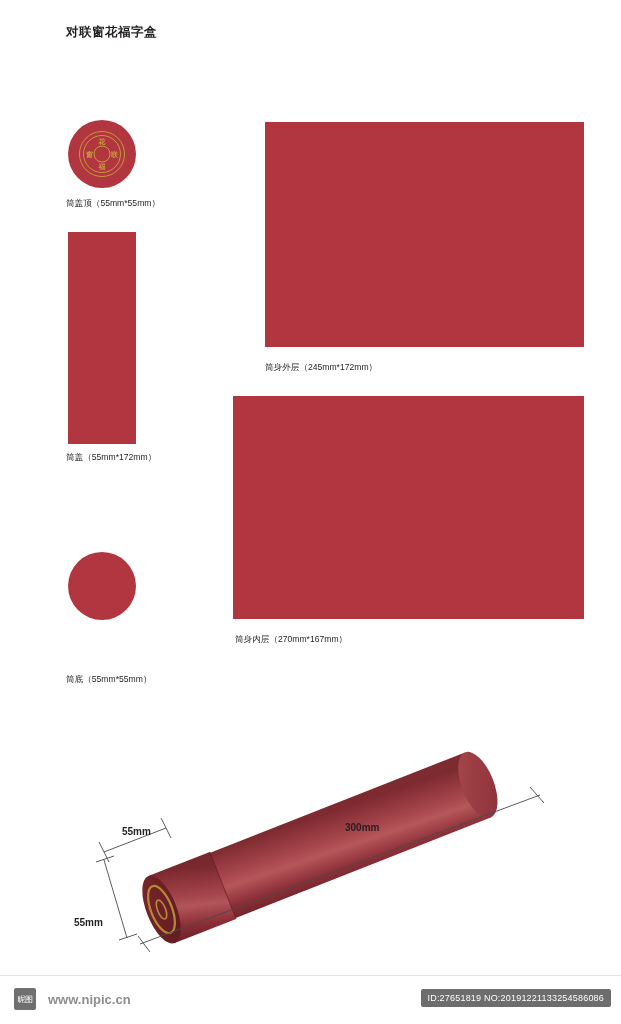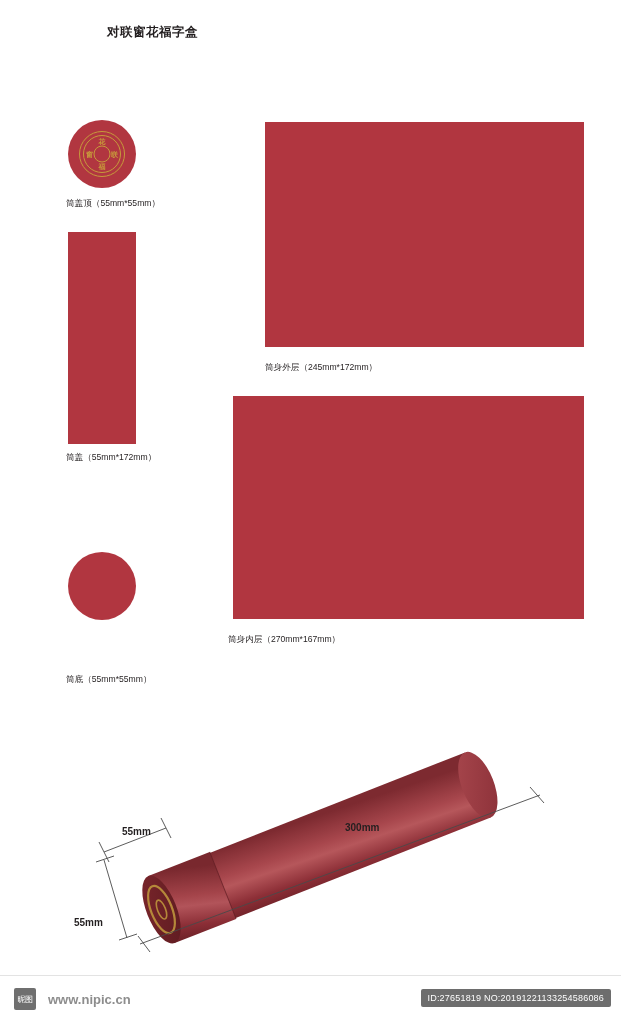--- a/index.html
+++ b/index.html
@@ -24,21 +24,20 @@
 
   
   .title {
     position: absolute;
     left: 66px;
     top: 24px;
     font-size: 12.5px;
     font-weight: bold;
     color: #231f20;
     letter-spacing: 0.5px;
-    margin-left: 41px;
   }
   .spec-list {
     position: absolute;
     left: 66px;
     top: 52px;
     font-size: 9px;
     color: #231f20;
     line-height: 13.5px;
   }
   .spec-list .row { white-space: nowrap; }
@@ -127,21 +126,21 @@
     left: 265px; top: 122px;
     width: 319px; height: 225px;
   }
   #body-outer-caption { left: 265px; top: 362px; }
 
   
   #body-inner {
     left: 233px; top: 396px;
     width: 351px; height: 223px;
   }
-  #body-inner-caption { left: 228px; top: 634px; }
+  #body-inner-caption { left: 235px; top: 634px; }
 
   
   #tube-area {
     position: absolute;
     left: 0; top: 690px;
     width: 621px; height: 280px;
   }
 
   
   .dim-label {

